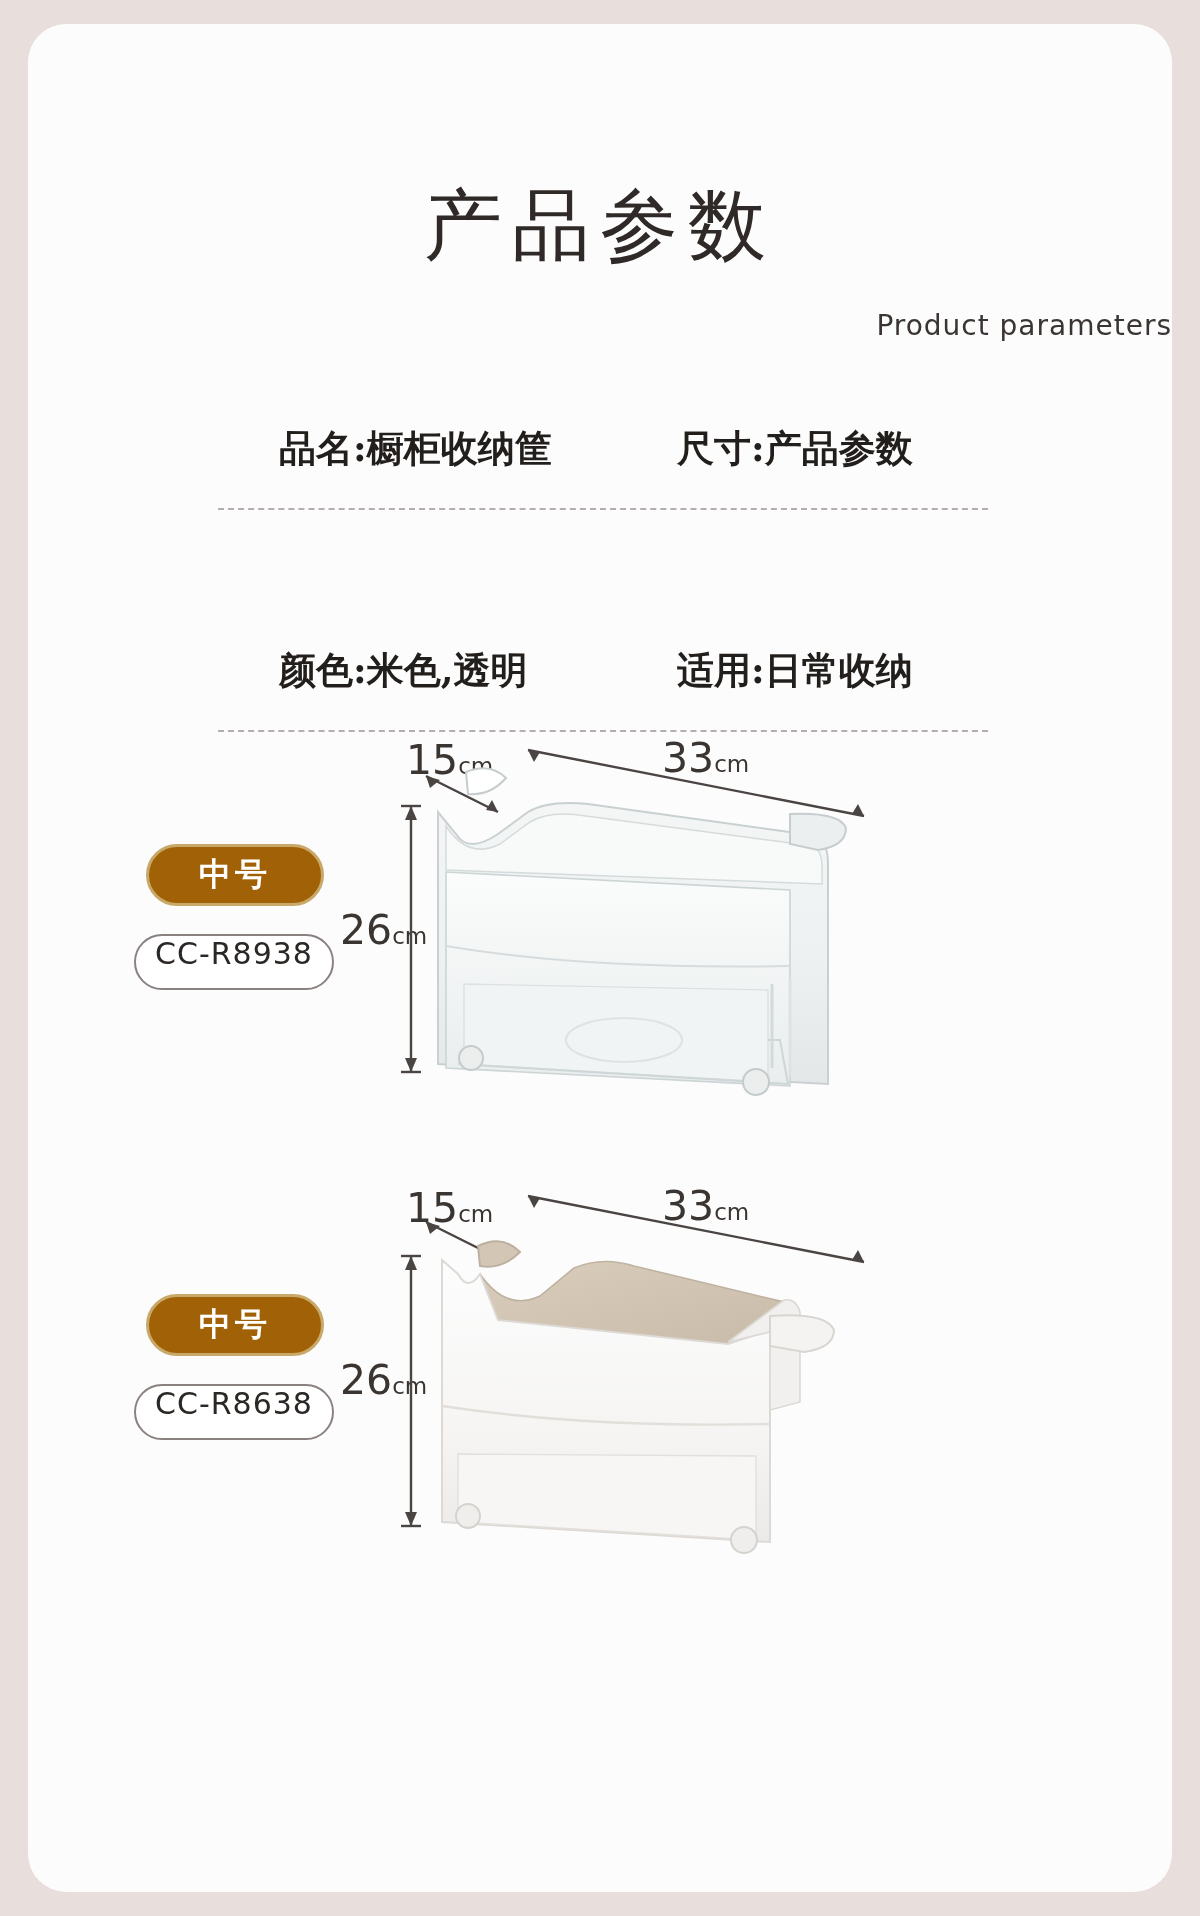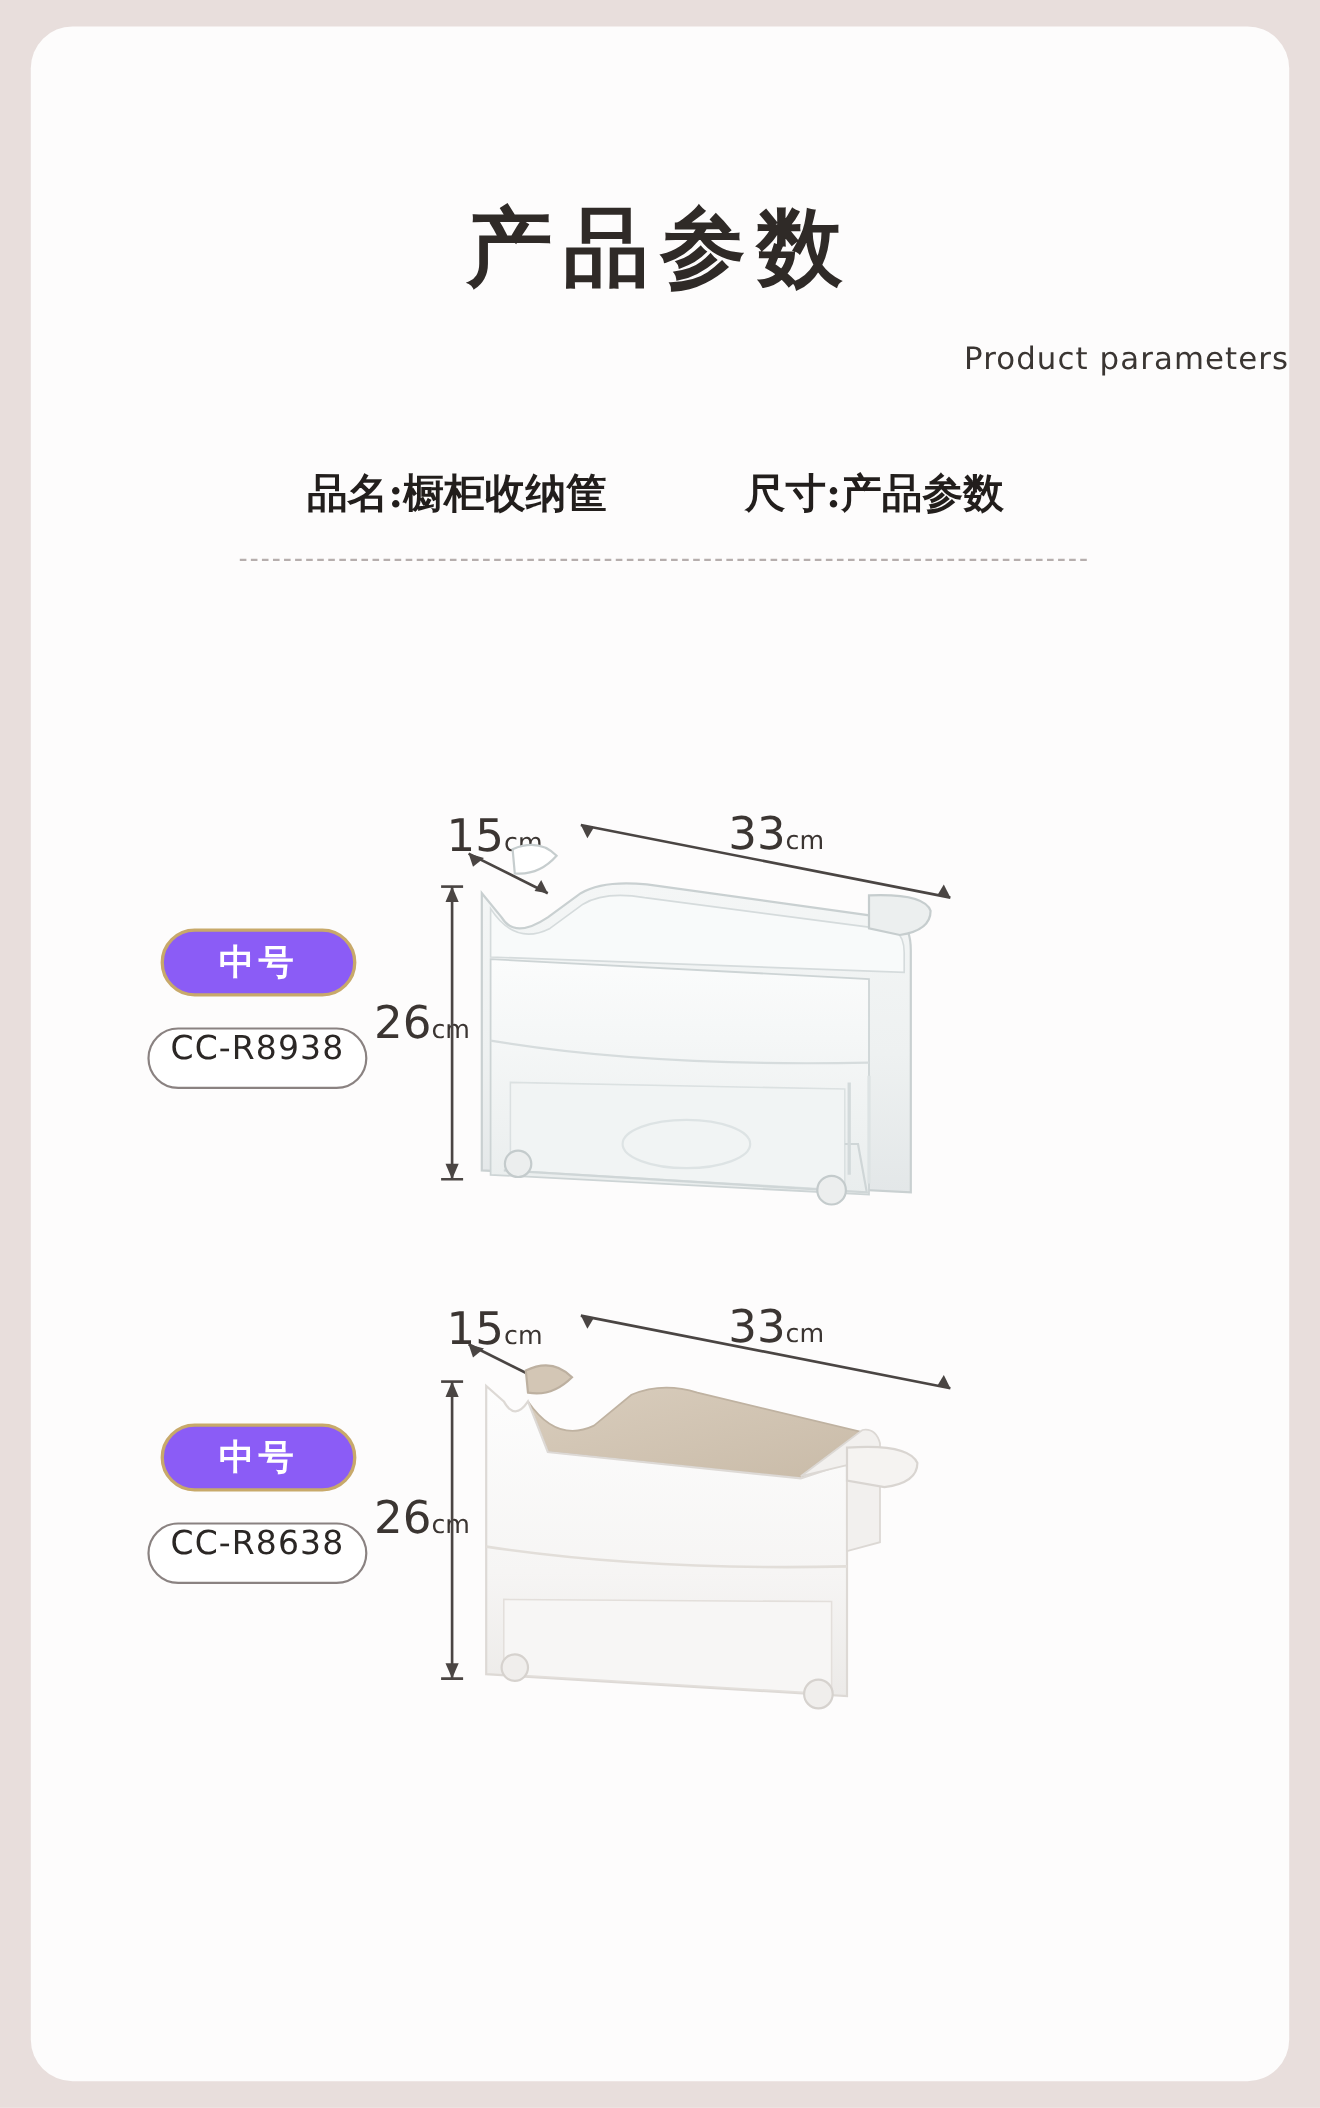--- a/index.html
+++ b/index.html
@@ -24,21 +24,21 @@
   }
 
   
   .title-zh {
     position: absolute;
     top: 150px;
     left: 0;
     width: 100%;
     text-align: center;
     font-family: "DejaVu Serif", serif;
-    font-weight: bold;
+    font-weight: normal;
     font-size: 78px;
     letter-spacing: 10px;
     color: #2f2a27;
   }
   .title-en {
     position: absolute;
     top: 285px;
     left: 0;
     width: 100%;
     text-align: right;
@@ -82,21 +82,21 @@
   .product {
     position: absolute;
     left: 0;
     width: 1144px;
   }
   .badge {
     position: absolute;
     width: 178px;
     height: 62px;
     border-radius: 34px;
-    background: #8b5cf6;
+    background: #a16207;
     border: 3px solid #c8a96a;
     box-sizing: border-box;
     color: #ffffff;
     font-family: "DejaVu Serif", serif;
     font-weight: bold;
     font-size: 32px;
     letter-spacing: 4px;
     display: flex;
     align-items: center;
     justify-content: center;
@@ -136,20 +136,25 @@
 
   <div class="title-zh">产品参数</div>
   <div class="title-en">Product parameters</div>
 
   <div class="spec-block" style="top:400px;">
     <div class="spec-row">
       <div class="spec-cell left">品名:橱柜收纳筐</div>
       <div class="spec-cell right">尺寸:产品参数</div>
       <div class="dashes" style="top:84px;"></div>
     </div>
+    <div class="spec-row" style="margin-top:136px;">
+      <div class="spec-cell left">颜色:米色,透明</div>
+      <div class="spec-cell right">适用:日常收纳</div>
+      <div class="dashes" style="top:84px;"></div>
+    </div>
   </div>
 
   <div class="product" style="top:660px; height:450px;">
 
     <div class="badge" style="left:118px; top:160px;">
       <span>中号</span>
     </div>
     <div class="code" style="left:106px; top:250px;">
       <span>CC-R8938</span>
     </div>

